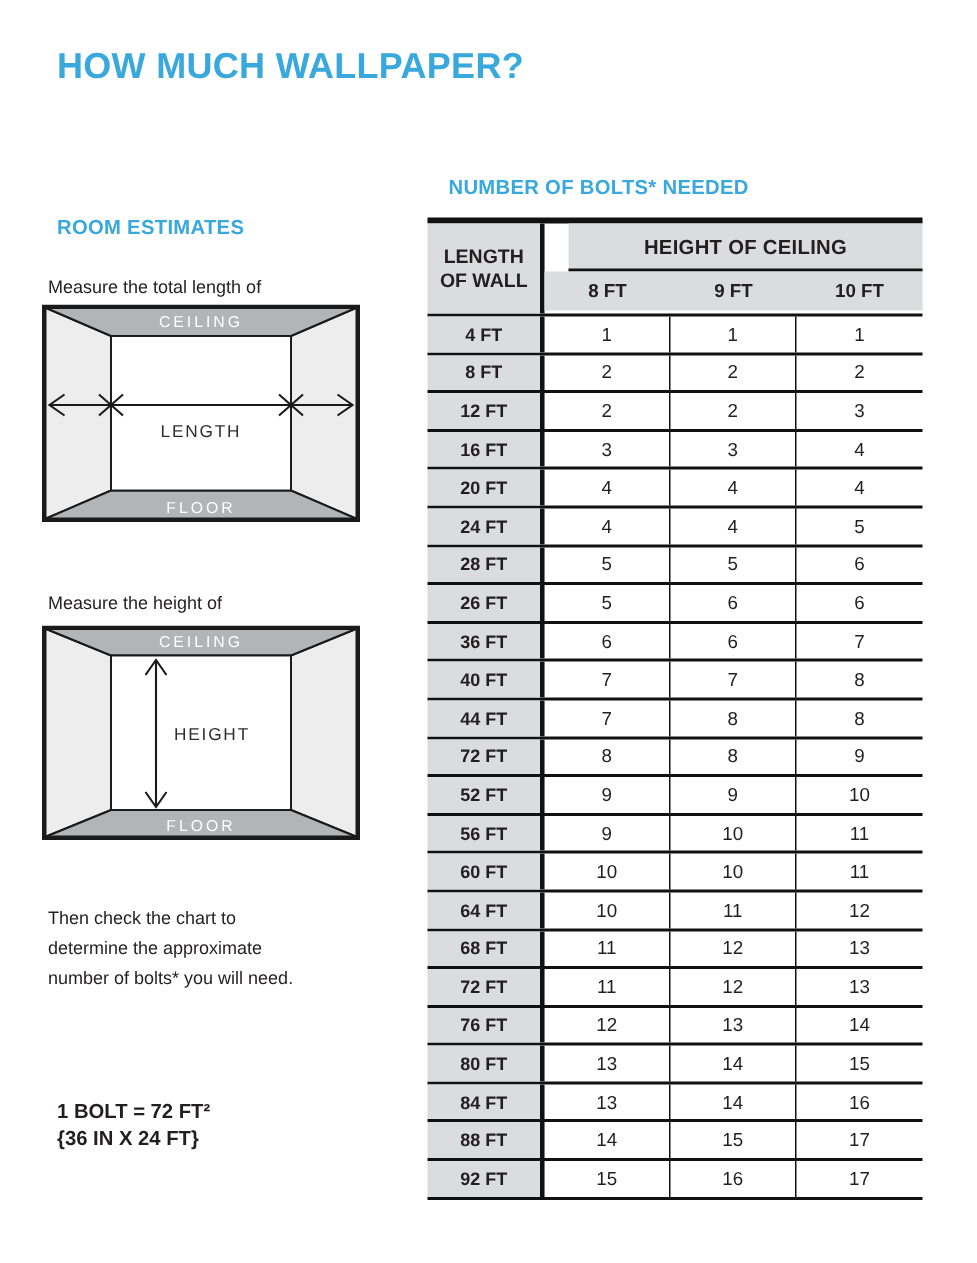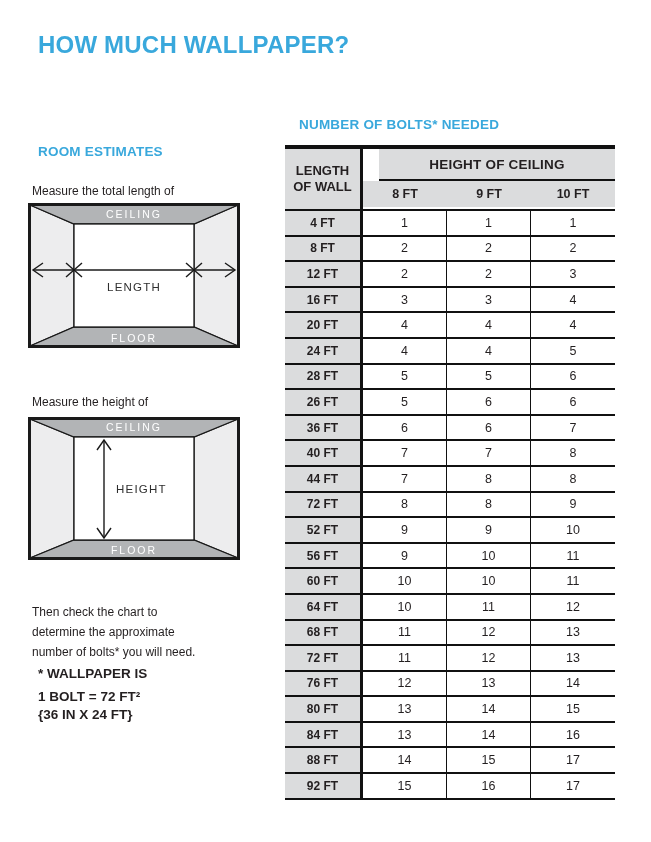--- a/index.html
+++ b/index.html
@@ -45,21 +45,21 @@
   .outer{fill:none;stroke:#1a1a1a;stroke-width:3;}
   .arrow{stroke:#1a1a1a;stroke-width:1.4;fill:none;}
   .band-label{fill:#ffffff;font-size:10.5px;letter-spacing:2px;text-anchor:middle;}
   .dim-label{fill:#2e2e2e;font-size:11.5px;letter-spacing:1.2px;}
   .footnote{
     position:absolute;left:38px;top:664px;
     font-size:13.5px;font-weight:bold;line-height:19px;
   }
   .footnote .indent{padding-left:9px;}
   .bolt-note{
-    position:absolute;left:38px;top:688px;
+    position:absolute;left:38px;top:732px;
     font-size:13.5px;font-weight:bold;line-height:18px;
   }
   .table-title{
     position:absolute;left:299px;top:117px;width:330px;
     text-align:left;
   }
   .bolts-table{
     position:absolute;left:285px;top:145px;width:330px;
     border-top:4px solid var(--border);
   }
@@ -143,21 +143,20 @@
   <polyline class="arrow" points="69,111 76,121 83,111"></polyline>
   <text class="dim-label" x="88" y="76">HEIGHT</text>
   <rect class="outer" x="1.5" y="1.5" width="209" height="140"></rect>
 </svg>
 
 <p class="step step3">Then check the chart to
 determine the approximate
 number of bolts* you will need.</p>
 
 <div class="footnote">
-  <div>* WALLPAPER IS</div>
 </div>
 
 <div class="bolt-note">
   <div>1 BOLT = 72 FT²</div>
   <div>{36 IN X 24 FT}</div>
 </div>
 
 <div class="section-title table-title">NUMBER OF BOLTS* NEEDED</div>
 
 <div class="bolts-table">

